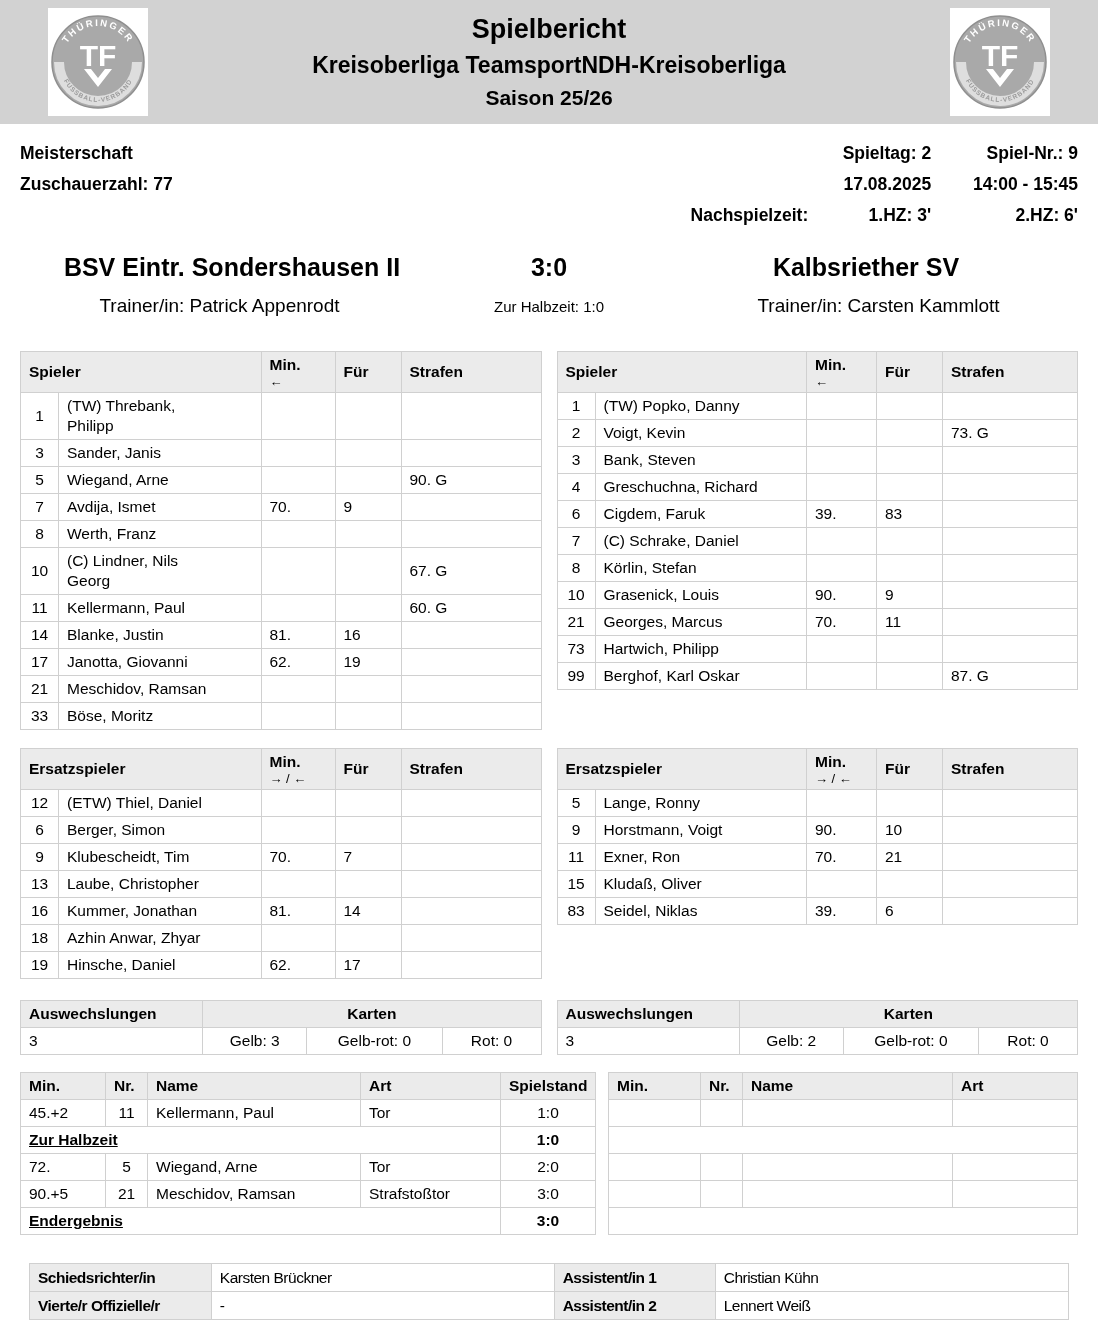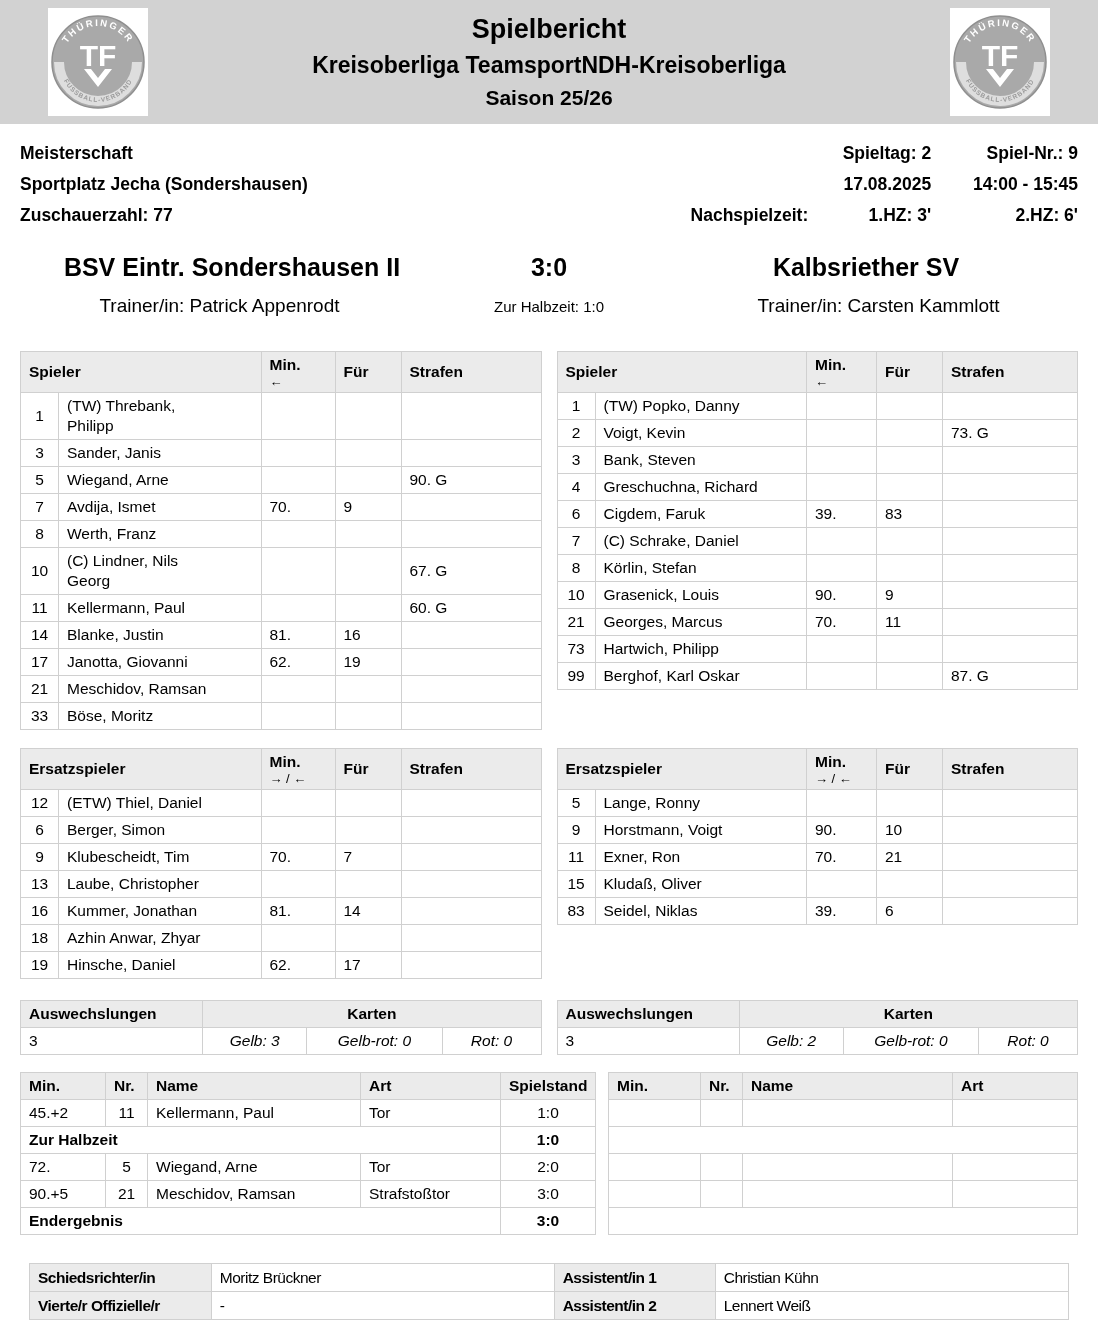--- a/index.html
+++ b/index.html
@@ -54,25 +54,25 @@
   .c-nr   { text-align:center; padding:3px 2px; }
   .c-name { white-space:pre-line;padding-left:8px; }
   td:empty::after { content:"\00a0"; } 
   
   .cols { display:grid; grid-template-columns:1fr 1fr; gap:15px; margin:0 20px; align-items:start; }
   .cols.players { margin-top:34px; }
   .cols.subs    { margin-top:18px; }
   .cols.summary { margin-top:21px; }
   
   .sumtable .karten-h { text-align:center;margin-top:41px; }
-  .sumtable .c-card   { text-align:center;font-style:italic; }
+  .sumtable .c-card   { text-align:center; }
   
   .goals { display:grid; grid-template-columns:576px 470px; gap:12px; margin:17px 20px 0; align-items:start; }
   .goals .c-stand { text-align:center; }
-  .goals .sum-label { font-weight:bold; }
+  .goals .sum-label { font-weight:bold;text-decoration:underline; }
   .goals .sum-score { font-weight:bold; text-align:center; }
   
   .officials { margin:28px 29px 0; }
   .officials td { font-size:15.5px; letter-spacing:-0.5px; line-height:21px; }
   .officials .lab { background:#ebebeb; font-weight:bold; }
 </style>
 </head>
 <body>
 
 <div class="page">
@@ -115,21 +115,20 @@
         </text>
         <text x="50" y="58" font-size="30" font-weight="bold" fill="#ffffff" text-anchor="middle">TF</text>
         <path d="M36,61 L50,79 L64,61 L57,61 L50,70 L43,61 Z" fill="#ffffff"></path>
       </svg>
     </div>
   </header>
 
   <section class="meta">
     <div class="meta-left">
       <div>Meisterschaft</div>
-      <div>Sportplatz Jecha (Sondershausen)</div>
       <div>Zuschauerzahl: 77</div>
     </div>
     <div class="meta-right">
       <div class="mr-row">
         <span class="ca">Spieltag: 2</span>
         <span class="cb">Spiel-Nr.: 9</span>
       </div>
       <div class="mr-row">
         <span class="ca">17.08.2025</span>
         <span class="cb">14:00 - 15:45</span>
@@ -630,21 +629,21 @@
     <table>
       <colgroup>
           <col style="width:17.5%">
           <col style="width:33%">
           <col style="width:15.5%">
           <col style="width:34%">
         </colgroup>
       <tbody>
           <tr>
         <td class="lab">Schiedsrichter/in</td>
-        <td>Moritz Brückner</td>
+        <td>Karsten Brückner</td>
         <td class="lab">Assistent/in 1</td>
         <td>Christian Kühn</td>
       </tr>
       <tr>
         <td class="lab">Vierte/r Offizielle/r</td>
         <td>-</td>
         <td class="lab">Assistent/in 2</td>
         <td>Lennert Weiß</td>
       </tr>
     </tbody>

